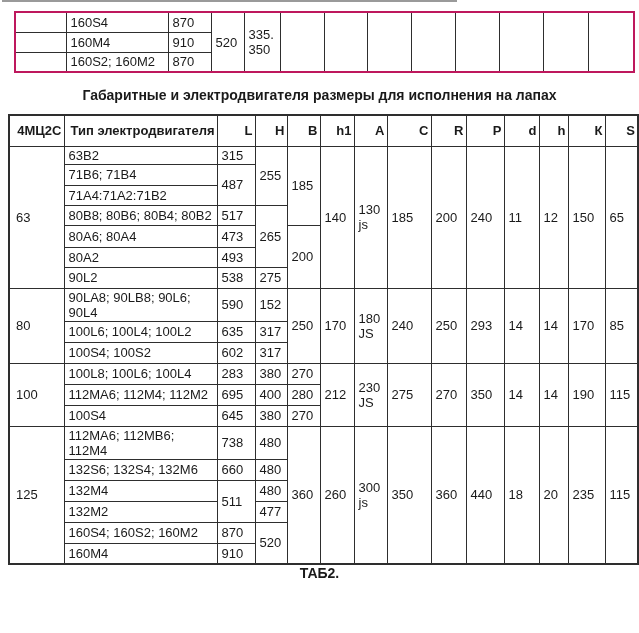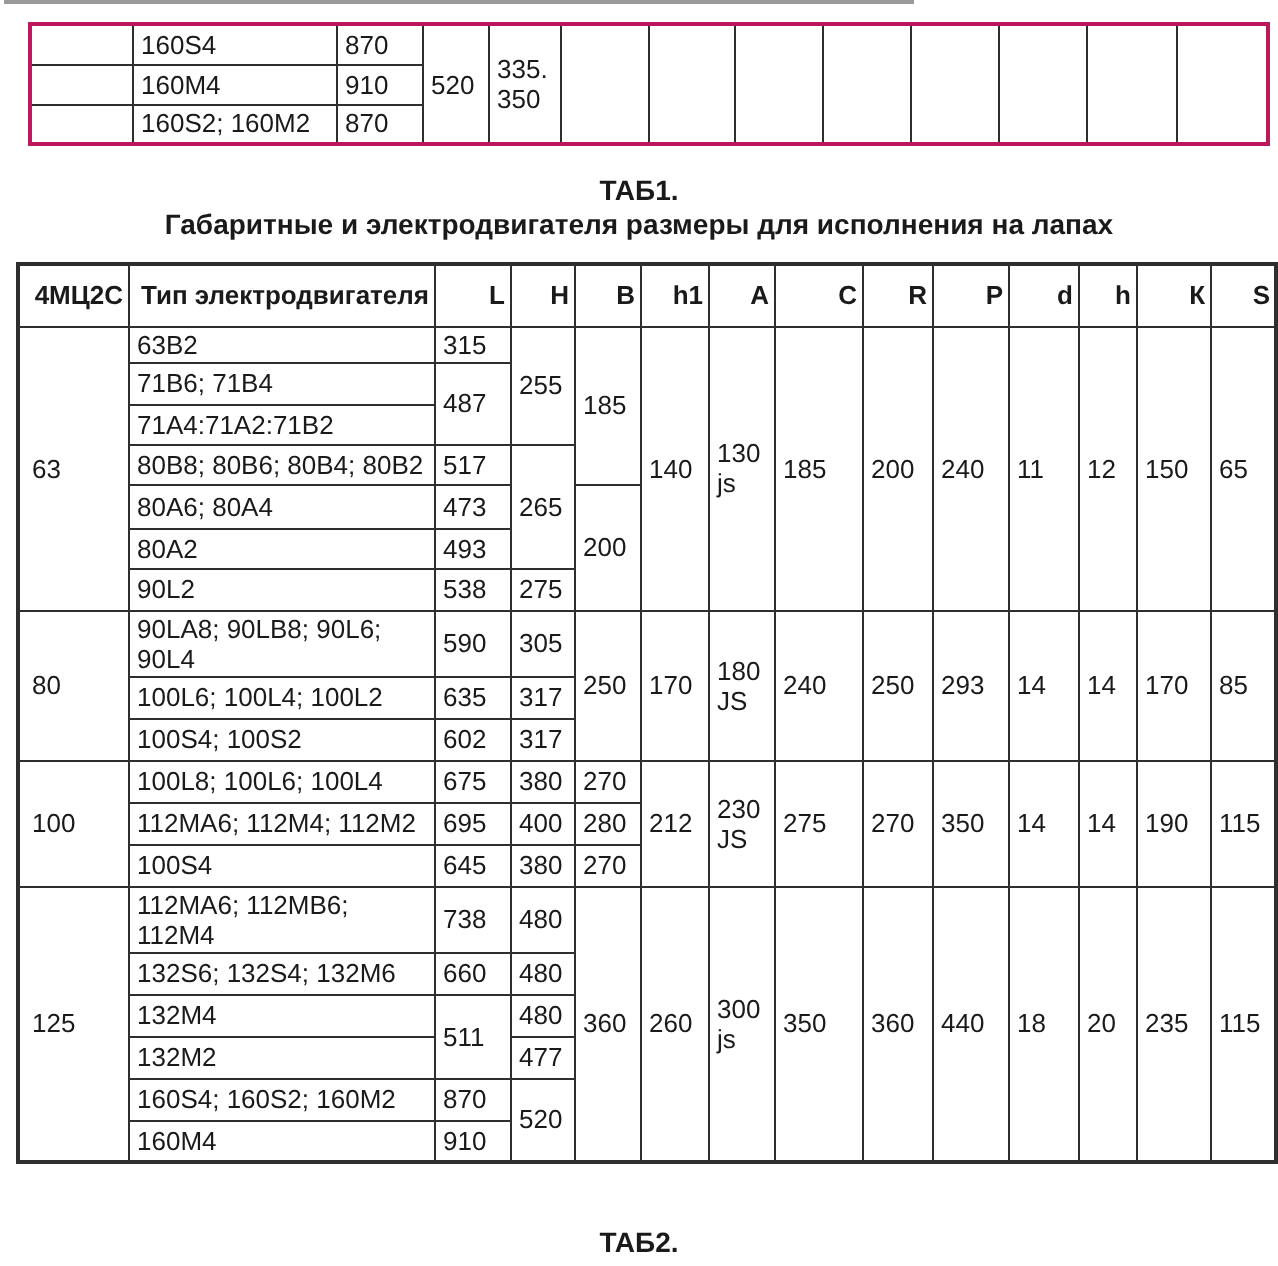--- a/index.html
+++ b/index.html
@@ -45,21 +45,21 @@
     width:629px;
     border:2px solid #2e2e2e;
   }
   .caption{
     text-align:center;
     font-weight:bold;
     font-size:14px;
     line-height:17px;
   }
   .caption-1{margin-top:14px;}
-  .caption-2{margin-top:31px;}
+  .caption-2{margin-top:0;}
   .b-split span{display:block;}
   .grp-label{padding-left:6px;}
 </style>
 </head>
 <body>
 
 <div class="artifact"></div>
 
 <table class="upper-table">
   <colgroup>
@@ -103,21 +103,20 @@
   </tr>
   <tr style="height:20px">
     <td></td>
     <td>160S2; 160M2</td>
     <td>870</td>
   </tr>
 </tbody>
   </table>
 
 <div class="caption caption-1">
-  <div>ТАБ1.</div>
   <div>Габаритные и электродвигателя размеры для исполнения на лапах</div>
 </div>
 
 <table class="main-table">
   <colgroup>
     <col style="width:55px">
       <col style="width:153px">
       <col style="width:38px">
     <col style="width:32px">
       <col style="width:33px">
@@ -189,21 +188,21 @@
   <tr style="height:21px">
     <td>90L2</td>
     <td>538</td>
     <td>275</td>
   </tr>
 
   <tr style="height:33px">
     <td rowspan="3" class="grp-label">80</td>
     <td>90LA8; 90LB8; 90L6; 90L4</td>
     <td>590</td>
-    <td>305</td>
+    <td>152</td>
     <td rowspan="3">250</td>
     <td rowspan="3">170</td>
     <td rowspan="3">180JS</td>
     <td rowspan="3">240</td>
     <td rowspan="3">250</td>
     <td rowspan="3">293</td>
     <td rowspan="3">14</td>
     <td rowspan="3">14</td>
     <td rowspan="3">170</td>
     <td rowspan="3">85</td>
@@ -215,21 +214,21 @@
   </tr>
   <tr style="height:21px">
     <td>100S4; 100S2</td>
     <td>602</td>
     <td>317</td>
   </tr>
 
   <tr style="height:21px">
     <td rowspan="3" class="grp-label">100</td>
     <td>100L8; 100L6; 100L4</td>
-    <td>675</td>
+    <td>283</td>
     <td>380</td>
     <td>270</td>
     <td rowspan="3">212</td>
     <td rowspan="3">230JS</td>
     <td rowspan="3">275</td>
     <td rowspan="3">270</td>
     <td rowspan="3">350</td>
     <td rowspan="3">14</td>
     <td rowspan="3">14</td>
     <td rowspan="3">190</td>

